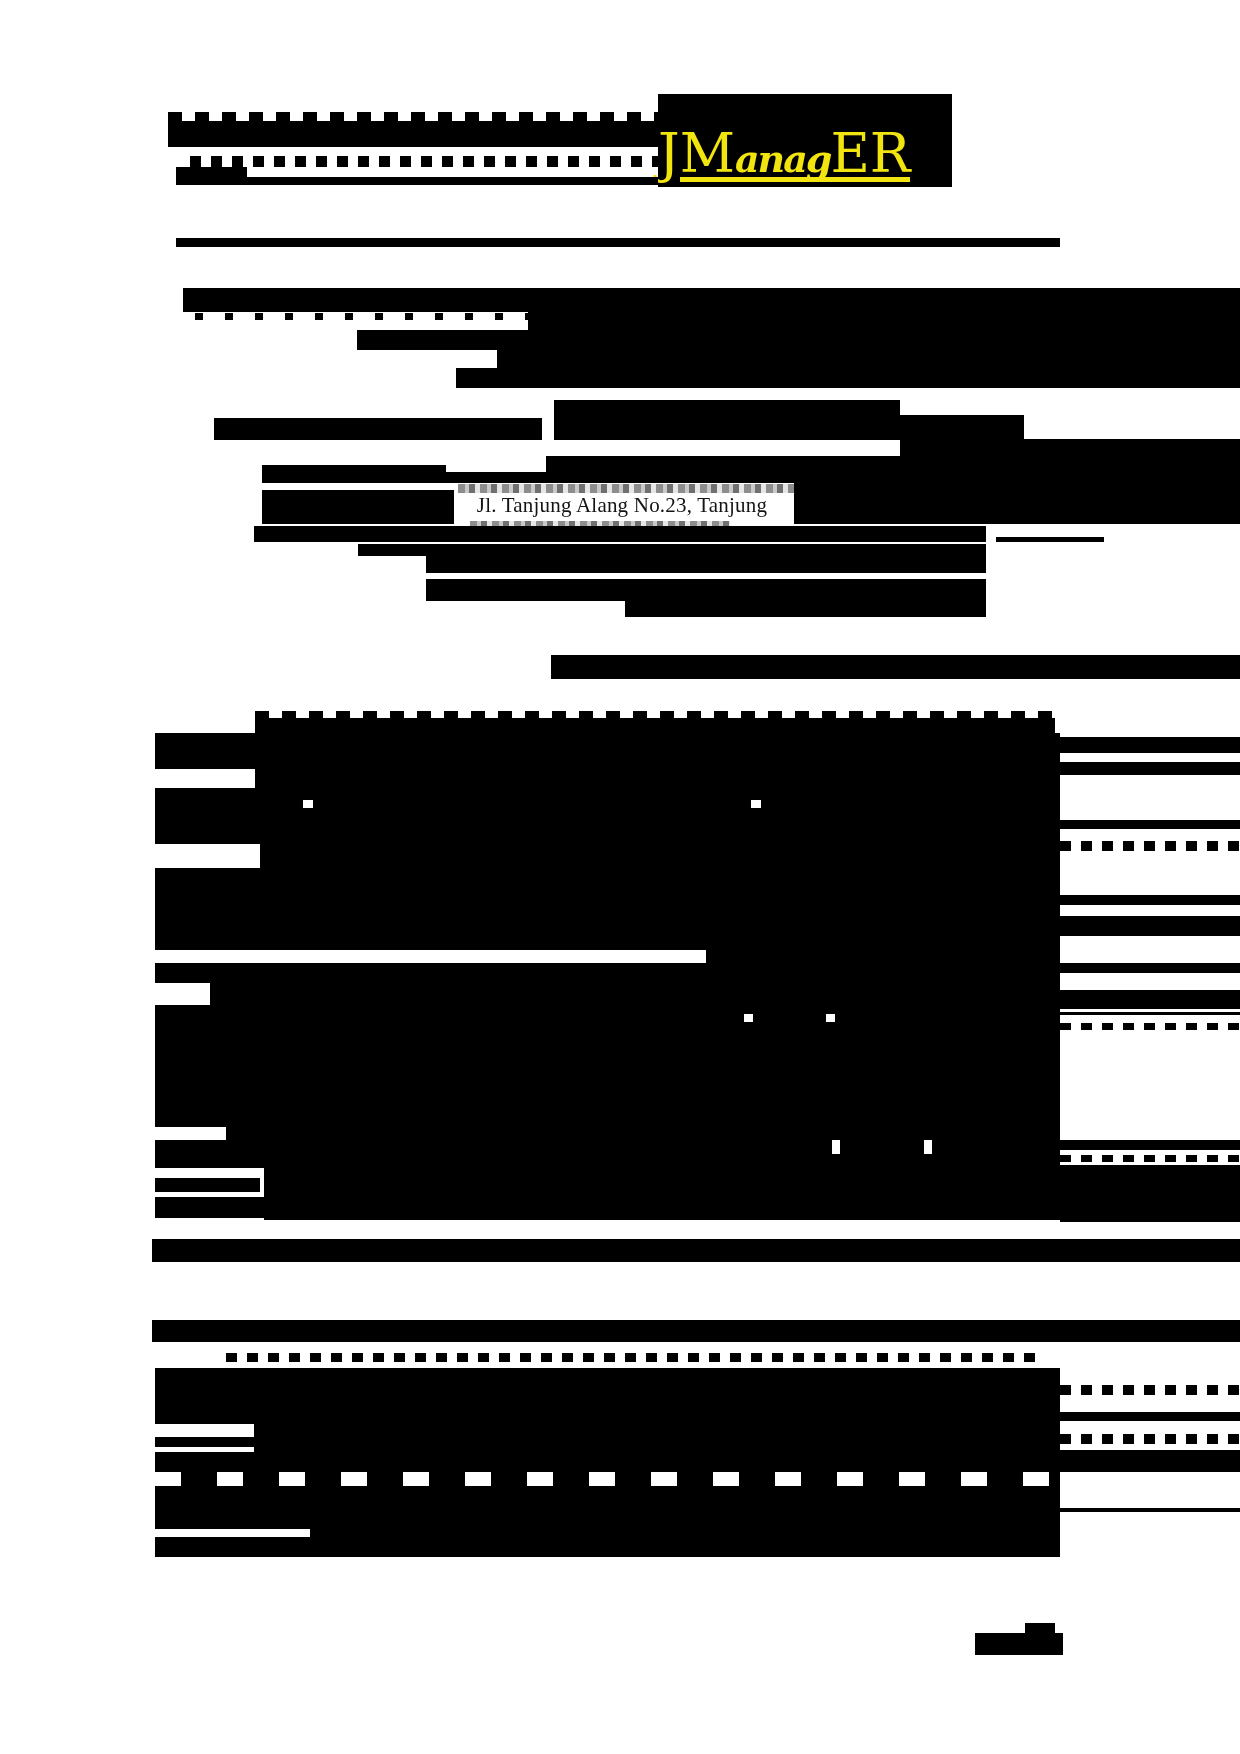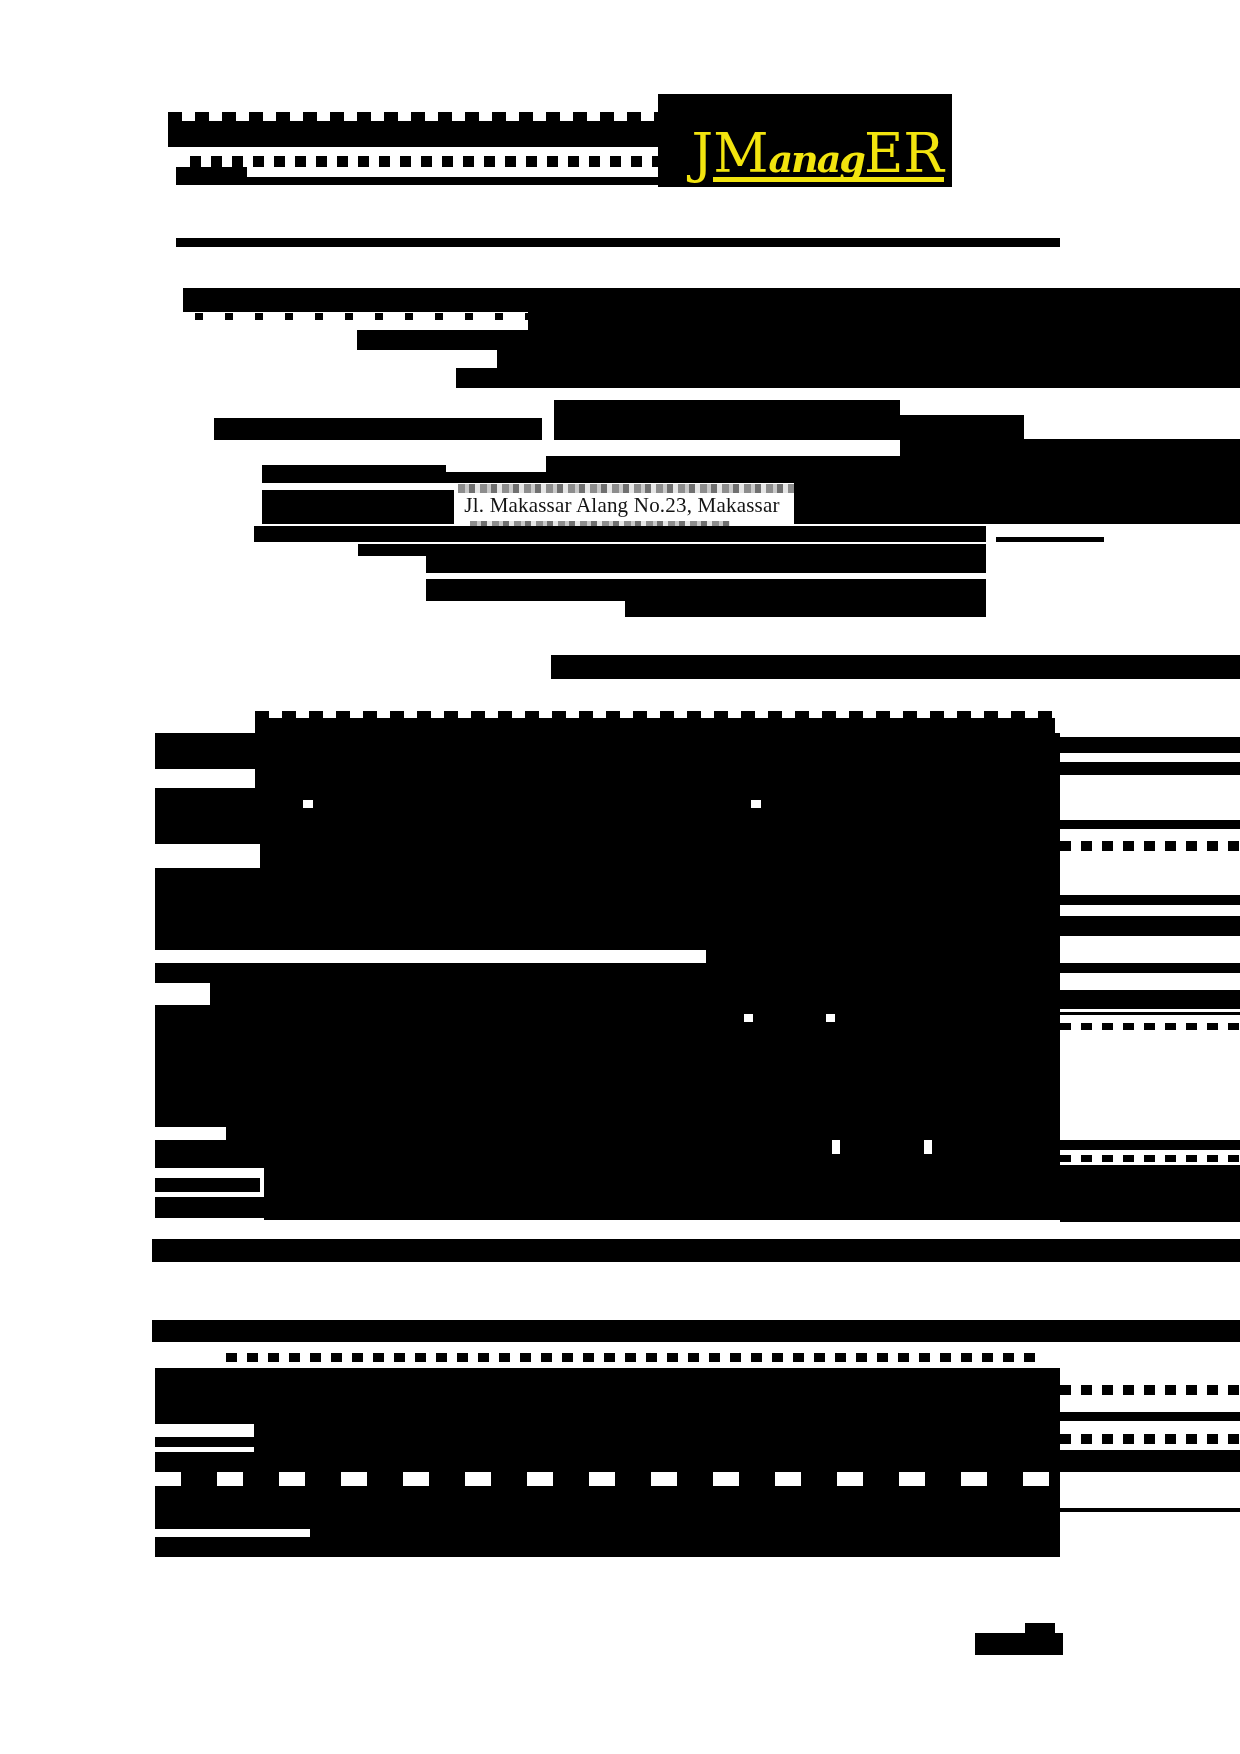--- a/index.html
+++ b/index.html
@@ -9,21 +9,21 @@
   .rd{position:absolute;}
   .t-bar{background:#000;}
   .t-white{background:#fff;}
   .t-dash{background:repeating-linear-gradient(90deg,#000 0 11px,rgba(0,0,0,0) 11px 21px);}
   .t-dashmd{background:repeating-linear-gradient(90deg,#000 0 14px,rgba(0,0,0,0) 14px 27px);}
   .t-dots{background:repeating-linear-gradient(90deg,#000 0 8px,rgba(0,0,0,0) 8px 30px);}
   .t-frag{background:repeating-linear-gradient(90deg,#8d8d8d 0 7px,#c9c9c9 7px 11px,#707070 11px 17px,#e6e6e6 17px 22px);}
   .t-wdash{background:repeating-linear-gradient(90deg,#fff 0 26px,#000 26px 62px);}
   
   .logo-box{position:absolute;left:658px;top:94px;width:294px;height:93px;background:#000;
-            display:flex;align-items:flex-end;justify-content:flex-end;padding:0 8px 6px 0;
+            display:flex;align-items:flex-end;justify-content:flex-start;padding:0 8px 6px 0;
             box-sizing:border-box;}
   .logo-text{white-space:nowrap;line-height:1;}
   .lg-serif{font-family:"DejaVu Serif", serif;font-size:54px;font-weight:400;}
   .lg-script{font-family:"DejaVu Serif", serif;font-style:italic;font-weight:bold;font-size:38px;
              letter-spacing:-2px;}
   .lg-under{border-bottom:5px solid;padding-bottom:2px;}
   
   .address{position:absolute;left:448px;top:493px;width:348px;text-align:center;
            font-size:21px;line-height:1.15;color:#141414;letter-spacing:0.2px;}
 </style>
@@ -31,21 +31,21 @@
 <body>
 
 <div class="page">
 
   <div class="logo-box" style="background: rgb(0, 0, 0); color: rgb(242, 228, 14);">
     <div class="logo-text">
       <span class="lg-serif">J</span><span class="lg-under"><span class="lg-serif">M</span><span class="lg-script">anag</span><span class="lg-serif">ER</span></span>
     </div>
   </div>
 
-  <div class="address">Jl. Makassar Alang No.23, Makassar</div>
+  <div class="address">Jl. Tanjung Alang No.23, Tanjung</div>
 
   <div id="redactions">
       <div class="rd t-dashmd" style="left: 168px; top: 112px; width: 490px; height: 10px;"></div>
       <div class="rd t-bar" style="left: 168px; top: 121px; width: 490px; height: 26px;"></div>
       <div class="rd t-dash" style="left: 190px; top: 156px; width: 468px; height: 11px;"></div>
       <div class="rd t-bar" style="left: 176px; top: 167px; width: 71px; height: 18px;"></div>
       <div class="rd t-bar" style="left: 247px; top: 177px; width: 411px; height: 8px;"></div>
       <div class="rd t-bar" style="left: 176px; top: 238px; width: 884px; height: 9px;"></div>
       <div class="rd t-bar" style="left: 183px; top: 288px; width: 1057px; height: 24px;"></div>
       <div class="rd t-dots" style="left: 195px; top: 313px; width: 400px; height: 7px;"></div>

